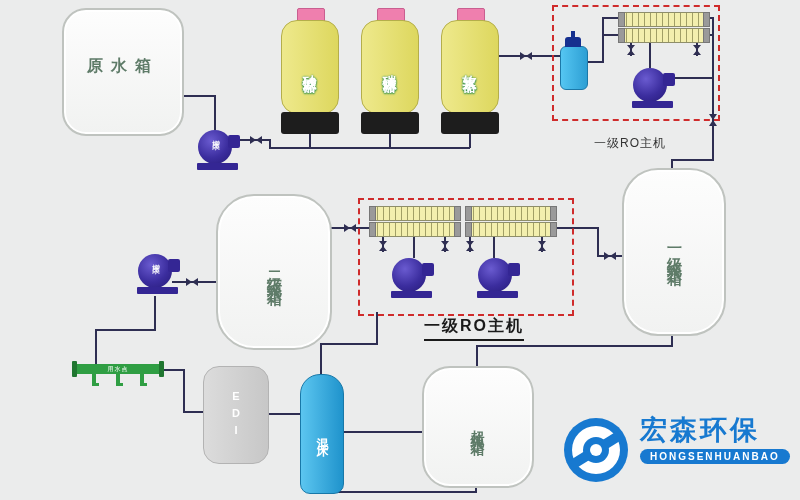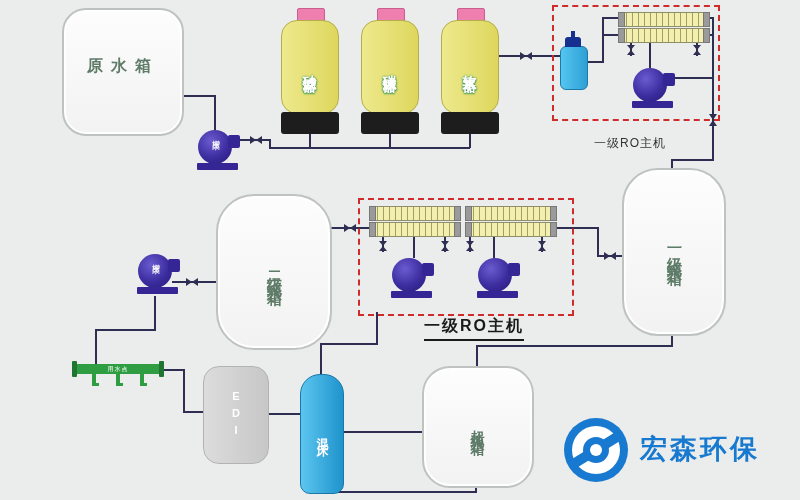--- a/index.html
+++ b/index.html
@@ -63,21 +63,21 @@
   
   .manifold{position:absolute;left:74px;top:356px;width:88px;height:32px;}
   .mbar{position:absolute;left:0;top:8px;width:88px;height:10px;background:#2f9e43;border-radius:2px;}
   .mbar::before,.mbar::after{content:"";position:absolute;top:-3px;width:5px;height:16px;background:#207630;border-radius:1px;}
   .mbar::before{left:-2px}.mbar::after{right:-2px}
   .mlabel{display:block;text-align:center;color:#fff;font-size:6px;line-height:10px;letter-spacing:1px;}
   .tap{position:absolute;top:18px;width:4px;height:9px;background:#2f9e43;}
   .tap::after{content:"";position:absolute;left:0;top:9px;width:7px;height:3px;background:#2f9e43;}
 
   
-  .logo{position:absolute;left:562px;top:416px;display:flex;align-items:center;gap:10px;}
+  .logo{position:absolute;left:562px;top:416px;display:flex;gap:10px;}
   .logoname{color:#1779d0;font-size:27px;font-weight:700;letter-spacing:3px;line-height:1.1;}
   .logopill{margin-top:3px;background:#1779d0;color:#fff;font-size:10px;font-weight:700;letter-spacing:2px;
             padding:2px 10px;border-radius:9px;display:inline-block;}
 </style>
 </head>
 <body>
 
 <div class="canvas">
 
   <svg class="wires" width="800" height="500" viewBox="0 0 800 500">
@@ -218,16 +218,17 @@
   <div class="logo">
     <svg width="68" height="68" viewBox="0 0 68 68">
       <circle cx="34" cy="34" r="32" fill="#1779d0"></circle>
       <circle cx="34" cy="34" r="24" fill="#ffffff"></circle>
       <circle cx="34" cy="34" r="13" fill="#1779d0"></circle>
       <rect x="6" y="29" width="56" height="10" fill="#1779d0" transform="rotate(-32 34 34)"></rect>
       <circle cx="34" cy="34" r="6" fill="#ffffff"></circle>
     </svg>
     <div class="logotext">
       <div class="logoname">宏森环保</div>
+      <div class="logopill">HONGSENHUANBAO</div>
     </div>
   </div>
 
 </div>
 
 </body></html>

